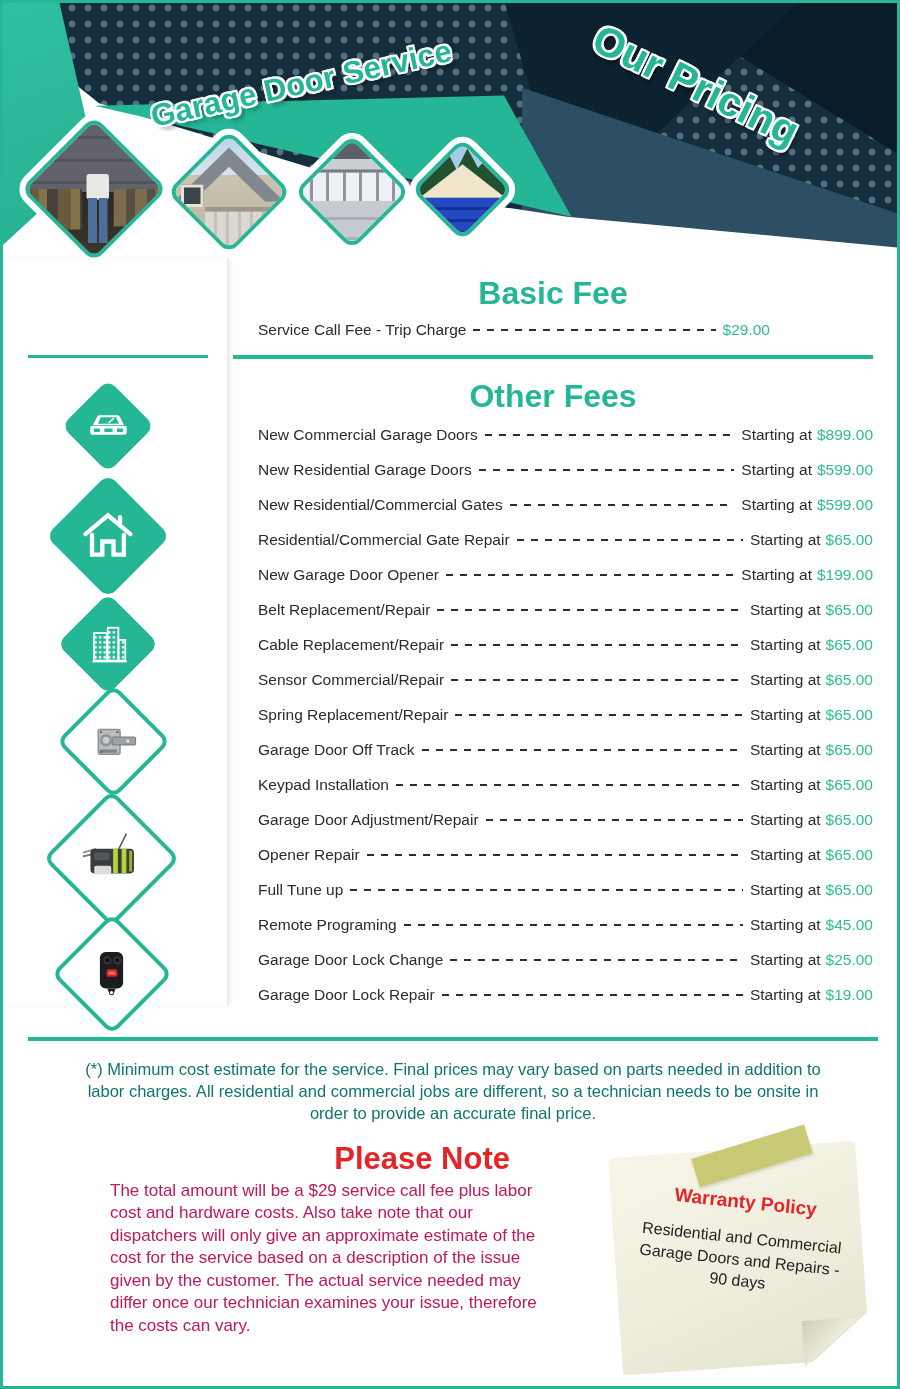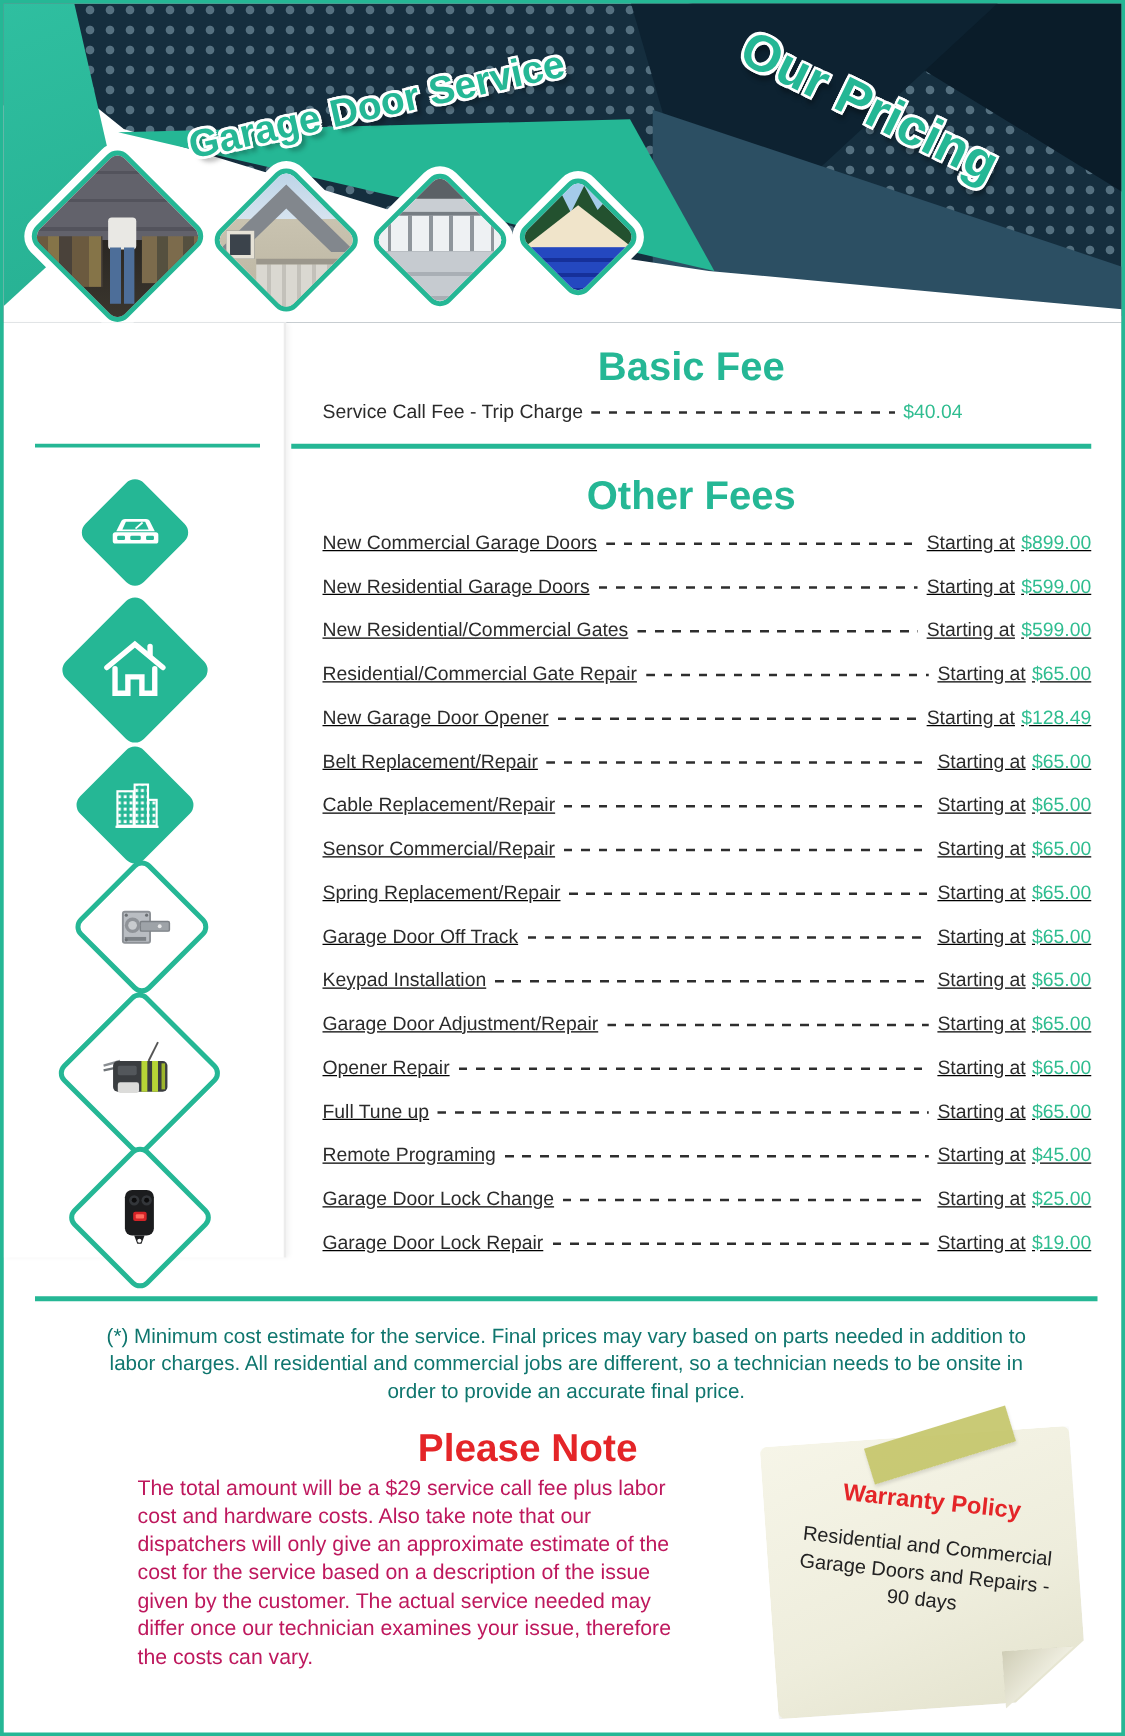--- a/index.html
+++ b/index.html
@@ -44,21 +44,21 @@
   .side-ico svg{width:68%;height:68%;}
 
   
   .section-title{position:absolute;width:640px;left:230px;text-align:center;font-size:32px;font-weight:bold;color:var(--teal);}
   .rule{position:absolute;background:var(--teal);}
   .fee-row{position:absolute;display:flex;align-items:center;font-size:15.5px;color:var(--ink);}
   .fee-row .lbl{white-space:nowrap;}
   .leader{flex:1;height:2px;margin:0 7px;background:repeating-linear-gradient(90deg,#2e2e2e 0 7px,transparent 7px 14px);}
   .prefix{white-space:nowrap;margin-right:5px;}
   .price{color:var(--green);white-space:nowrap;}
-  .fees-list{position:absolute;left:255px;top:414px;width:615px;text-decoration:underline;}
+  .fees-list{position:absolute;left:255px;top:414px;width:615px;}
   .fees-list .fee-row{position:static;height:35px;}
 
   
   .disclaimer{position:absolute;left:70px;top:1056px;width:760px;text-align:center;font-size:16.5px;line-height:1.33;color:#0f766e;}
   .pn-title{position:absolute;left:107px;top:1138px;width:400px;text-align:right;font-size:31px;font-weight:bold;color:var(--red);}
   .pn-body{position:absolute;left:107px;top:1177px;width:438px;font-size:17px;line-height:1.32;color:#be185d;}
 
   .note-wrap{position:absolute;left:612px;top:1146px;width:248px;height:218px;}
   .note-paper{position:absolute;inset:0;transform:rotate(-4deg);background:linear-gradient(160deg,#f6f5e8 0%,#eeeddc 60%,#e3e2cd 100%);
     border-radius:6px;box-shadow:5px 9px 12px rgba(0,0,0,.22);
@@ -211,21 +211,21 @@
         <path d="M27 50 L37 50 L34 58 L30 58 Z" fill="#1b1c1e"></path>
         <circle cx="32" cy="55" r="2" fill="#ffffff"></circle>
       </svg>
     </div>
   </div>
 
   <div class="section-title" style="top:272px;">Basic Fee</div>
   <div class="fee-row" style="left:255px;top:318px;width:512px;">
     <span class="lbl">Service Call Fee - Trip Charge</span>
     <span class="leader"></span>
-    <span class="price">$40.04</span>
+    <span class="price">$29.00</span>
   </div>
   <div class="rule" style="left:230px;top:352px;width:640px;height:4px;"></div>
 
   <div class="section-title" style="top:375px;">Other Fees</div>
   <div class="fees-list">
 
       <div class="fee-row">
         <span class="lbl">New Commercial Garage Doors</span>
         <span class="leader"></span>
         <span class="prefix">Starting at</span>
@@ -250,21 +250,21 @@
         <span class="lbl">Residential/Commercial Gate Repair</span>
         <span class="leader"></span>
         <span class="prefix">Starting at</span>
         <span class="price">$65.00</span>
       </div>
 
       <div class="fee-row">
         <span class="lbl">New Garage Door Opener</span>
         <span class="leader"></span>
         <span class="prefix">Starting at</span>
-        <span class="price">$128.49</span>
+        <span class="price">$199.00</span>
       </div>
 
       <div class="fee-row">
         <span class="lbl">Belt Replacement/Repair</span>
         <span class="leader"></span>
         <span class="prefix">Starting at</span>
         <span class="price">$65.00</span>
       </div>
 
       <div class="fee-row">

